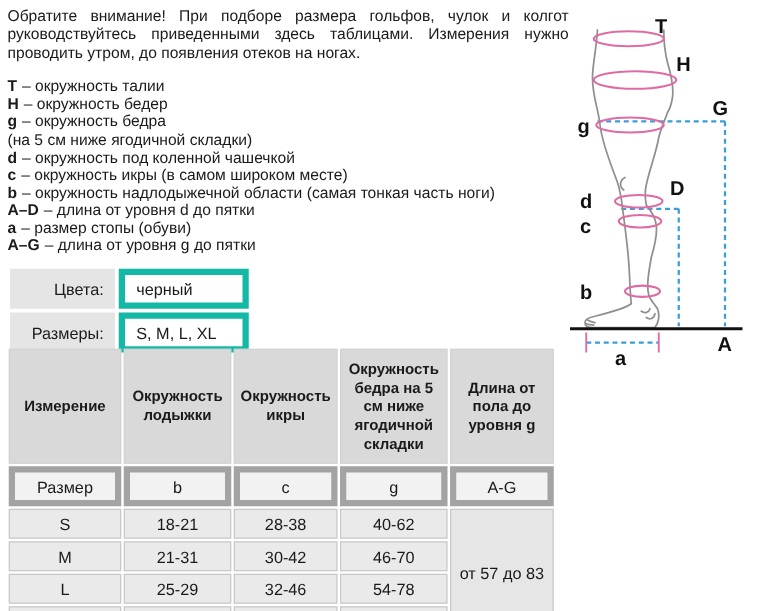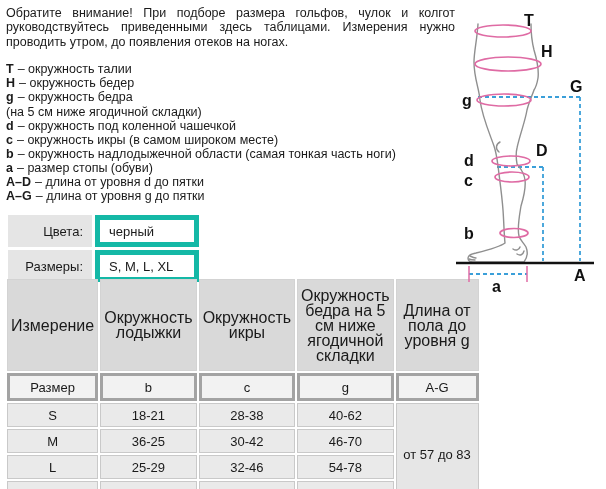--- a/index.html
+++ b/index.html
@@ -19,24 +19,24 @@
   
   .attr-table{position:absolute;left:5px;top:212px;border-collapse:separate;border-spacing:3px;}
   .attr-table td{font-size:13px;height:22px;padding:0 9px;}
   .attr-label{background:#e5e5e5;text-align:right;min-width:66px;}
   .attr-value{background:#ffffff;border:5px solid #14b8a6;text-align:left;min-width:76px;}
   
   .size-table{position:absolute;left:5px;top:277px;border-collapse:separate;border-spacing:2px;table-layout:fixed;}
   .size-table td{text-align:center;vertical-align:middle;overflow:hidden;}
   .size-table .hdr td{
     background:#d9d9d9;border:1px solid #d3d3d3;
-    font-weight:normal;font-size:16px;line-height:15px;height:86px;padding:2px 3px;
+    font-weight:bold;font-size:12px;line-height:15px;height:86px;padding:2px 3px;
   }
   .size-table .sub td{
-    background:#f2f2f2;border:3px solid #a3a3a3;
+    background:#f2f2f2;border:5px solid #a3a3a3;
     font-size:13px;height:20px;
   }
   .size-table .row td{
     background:#eaeaea;border:1px solid #c9c9c9;
     font-size:13px;height:20px;
   }
   .size-table td.merged{background:#e6e6e6;font-size:13px;}
   
   .diagram{position:absolute;left:440px;top:0px;width:166px;height:300px;}
   .diagram svg{display:block;}
@@ -48,22 +48,22 @@
 <div class="text-block">
   <p class="intro"><b>Обратите внимание!</b><span> При подборе размера гольфов, чулок и колгот руководствуйтесь приведенными здесь таблицами. Измерения нужно проводить утром, до появления отеков на ногах.</span></p>
   <div class="defs">
     <div class="def-line"><span class="def-term">T</span><span>– окружность талии</span></div>
     <div class="def-line"><span class="def-term">H</span><span>– окружность бедер</span></div>
     <div class="def-line"><span class="def-term">g</span><span>– окружность бедра</span></div>
     <div class="def-line"><span class="def-term"></span><span>(на 5 см ниже ягодичной складки)</span></div>
     <div class="def-line"><span class="def-term">d</span><span>– окружность под коленной чашечкой</span></div>
     <div class="def-line"><span class="def-term">c</span><span>– окружность икры (в самом широком месте)</span></div>
     <div class="def-line"><span class="def-term">b</span><span>– окружность надлодыжечной области (самая тонкая часть ноги)</span></div>
+    <div class="def-line"><span class="def-term">A–D</span><span>– длина от уровня d до пятки</span></div>
     <div class="def-line"><span class="def-term">a</span><span>– размер стопы (обуви)</span></div>
-    <div class="def-line"><span class="def-term">A–D</span><span>– длина от уровня d до пятки</span></div>
     <div class="def-line"><span class="def-term">A–G</span><span>– длина от уровня g до пятки</span></div>
   </div>
 </div>
 
 <table class="attr-table">
   <tbody>
       <tr>
     <td class="attr-label">Цвета:</td>
     <td class="attr-value">черный</td>
   </tr>
@@ -99,21 +99,21 @@
   </tr>
   <tr class="row">
     <td>S</td>
     <td>18-21</td>
     <td>28-38</td>
     <td>40-62</td>
     <td class="merged" rowspan="4">от 57 до 83</td>
   </tr>
   <tr class="row">
     <td>M</td>
-    <td>36-25</td>
+    <td>21-31</td>
     <td>30-42</td>
     <td>46-70</td>
   </tr>
   <tr class="row">
     <td>L</td>
     <td>25-29</td>
     <td>32-46</td>
     <td>54-78</td>
   </tr>
   <tr class="row">

